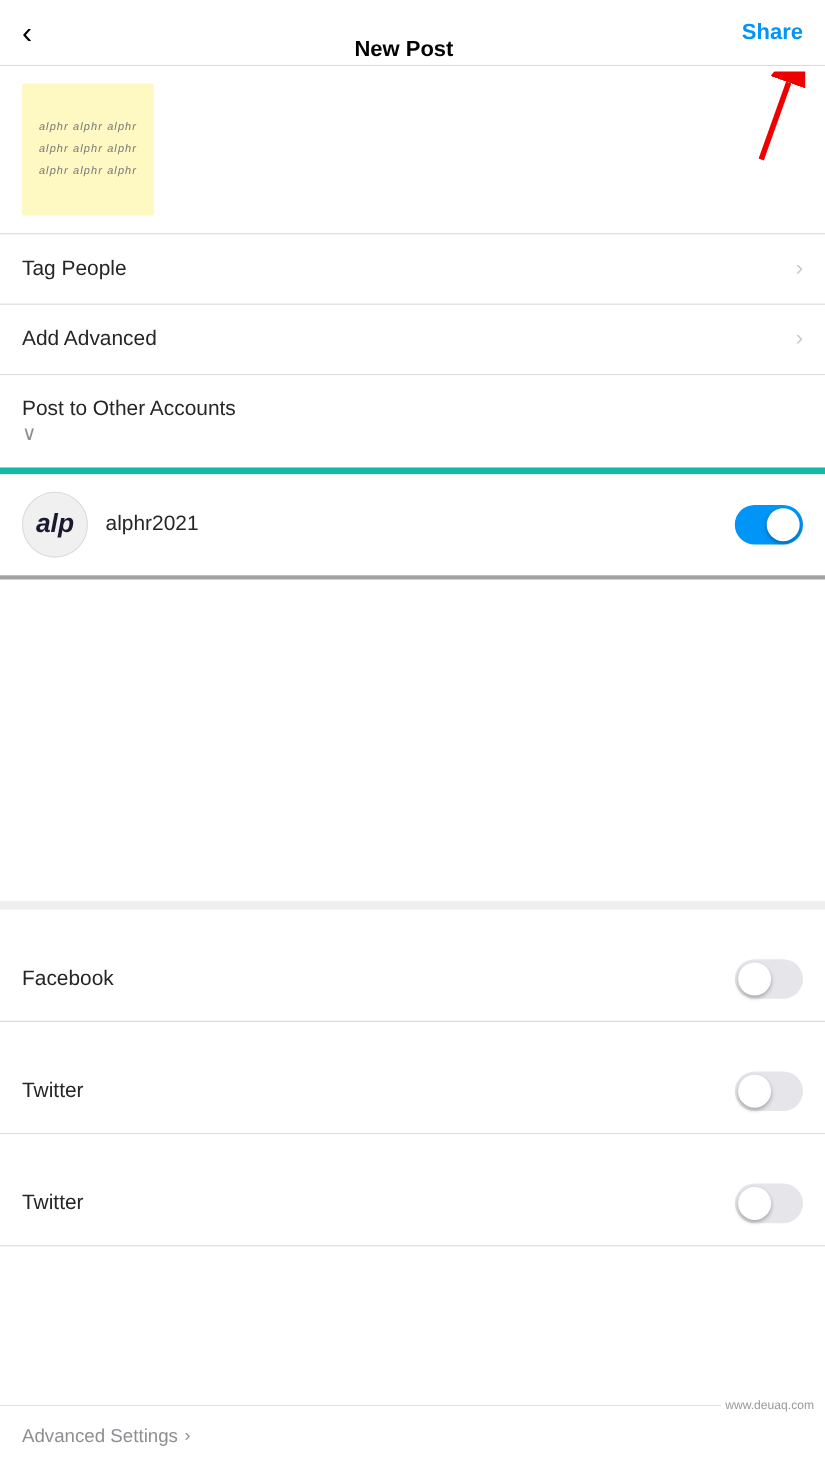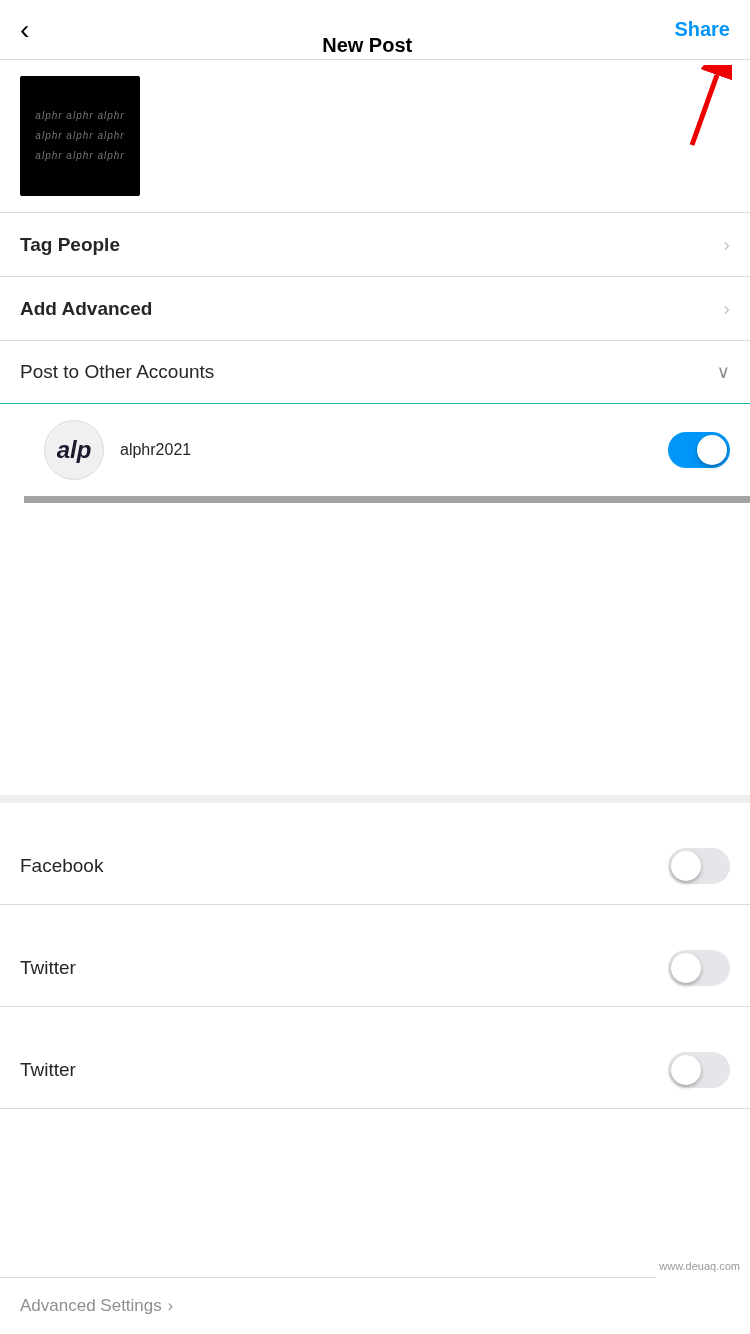--- a/index.html
+++ b/index.html
@@ -51,21 +51,21 @@
       align-items: center;
       padding: 16px 20px;
       border-bottom: 1px solid #dbdbdb;
       min-height: 110px;
       position: relative;
     }
 
     .post-thumbnail {
       width: 120px;
       height: 120px;
-      background: #000000;
+      background: #fef9c3;
       flex-shrink: 0;
       display: flex;
       align-items: center;
       justify-content: center;
       overflow: hidden;
       border-radius: 2px;
     }
 
     .post-caption {
       flex: 1;
@@ -82,58 +82,57 @@
       justify-content: space-between;
       padding: 20px 20px;
       border-bottom: 1px solid #dbdbdb;
       cursor: pointer;
       min-height: 62px;
     }
 
     .menu-row-label {
       font-size: 19px;
       color: #262626;
-      font-weight: bold;
     }
 
     .chevron-right {
       color: #c7c7cc;
       font-size: 20px;
     }
 
     .chevron-down {
       color: #8e8e93;
       font-size: 18px;
     }
 
     
     .section-header {
       display: flex;
       align-items: flex-start;
       justify-content: space-between;
       padding: 20px 20px;
-      border-bottom: 1px solid #14b8a6;
+      border-bottom: 6px solid #14b8a6;
       cursor: pointer;
       min-height: 62px;
+      flex-direction: column;
     }
 
     .section-header-label {
       font-size: 19px;
       color: #262626;
     }
 
     
     .account-row {
       display: flex;
       align-items: center;
       justify-content: space-between;
       padding: 16px 20px;
-      border-bottom: 7px solid #a3a3a3;
+      border-bottom: 4px solid #a3a3a3;
       min-height: 80px;
-      margin-left: 24px;
     }
 
     .account-left {
       display: flex;
       align-items: center;
       gap: 16px;
     }
 
     .account-avatar {
       width: 60px;
@@ -148,21 +147,21 @@
     }
 
     .avatar-text {
       font-size: 24px;
       font-weight: 700;
       color: #1a1a2e;
       font-style: italic;
     }
 
     .account-name {
-      font-size: 16px;
+      font-size: 19px;
       color: #262626;
     }
 
     
     .toggle {
       position: relative;
       width: 62px;
       height: 36px;
       cursor: pointer;
       flex-shrink: 0;
@@ -249,21 +248,21 @@
 
     .advanced-chevron {
       font-size: 16px;
       color: #8e8e93;
       margin-left: 6px;
     }
 
     
     .watermark {
       position: fixed;
-      bottom: 62px;
+      bottom: 50px;
       right: 10px;
       font-size: 11px;
       color: #999;
       z-index: 100;
     }
 
     
     .annotation-arrow {
       position: absolute;
       right: 18px;

